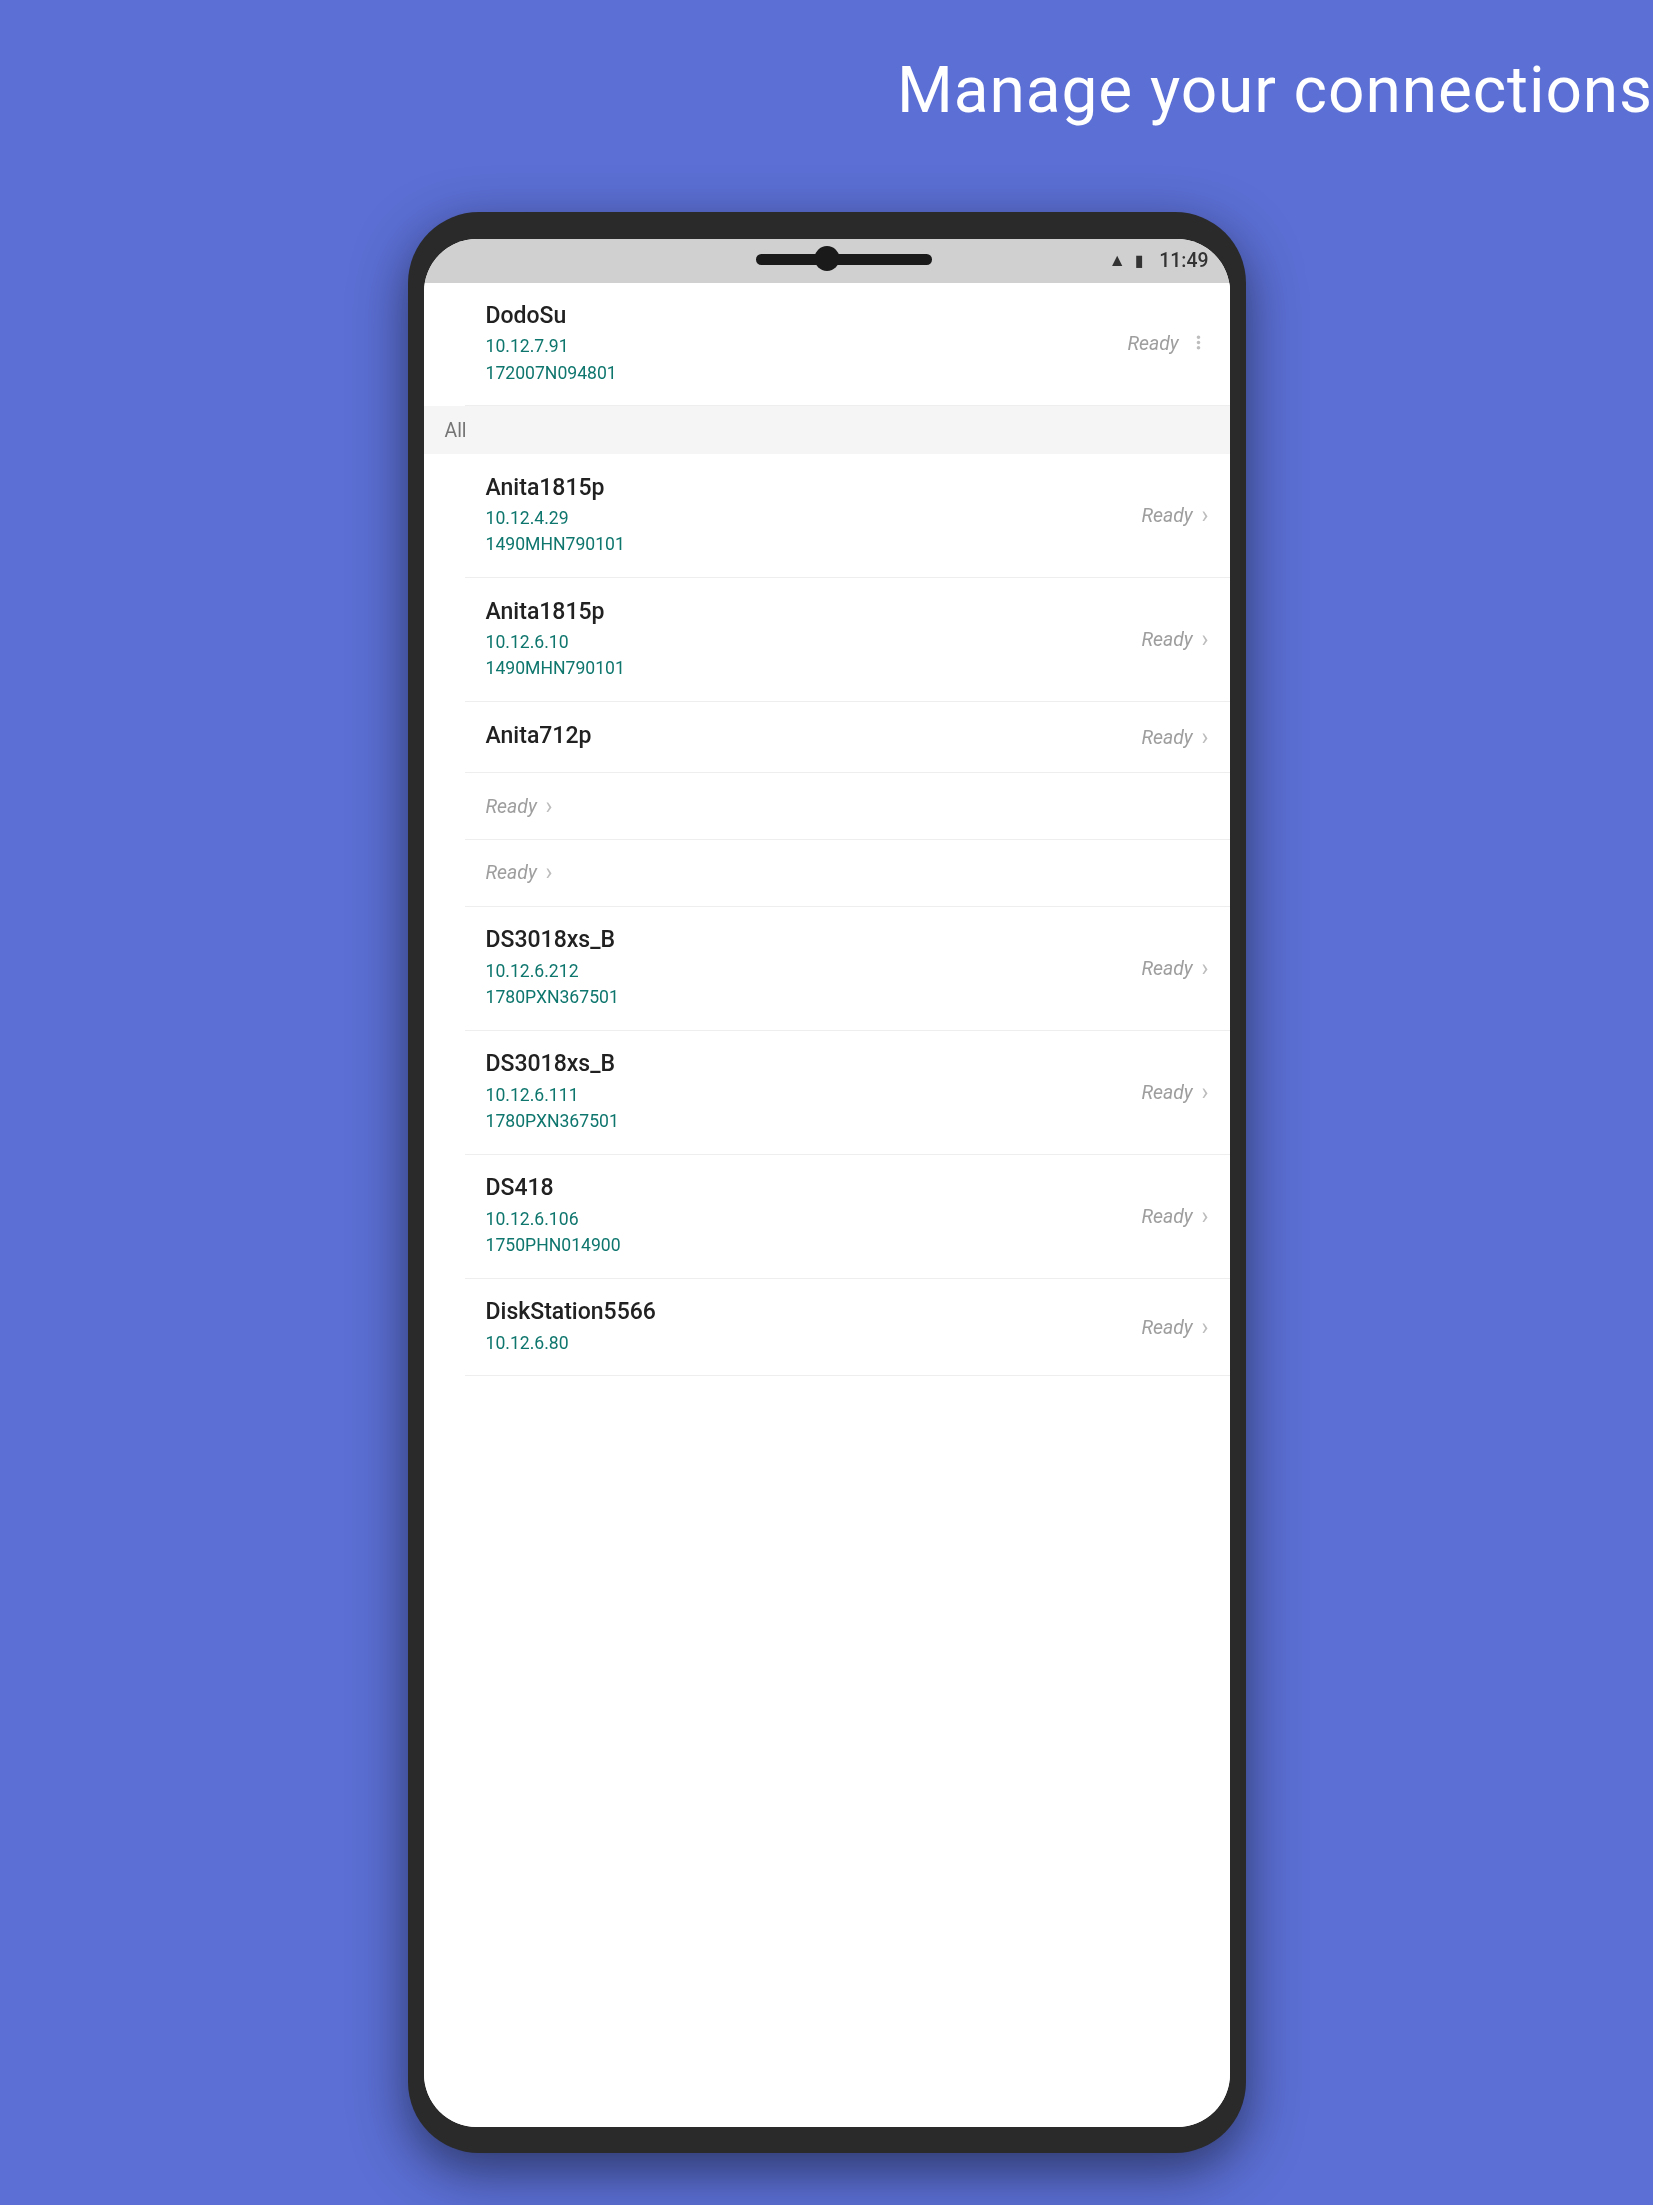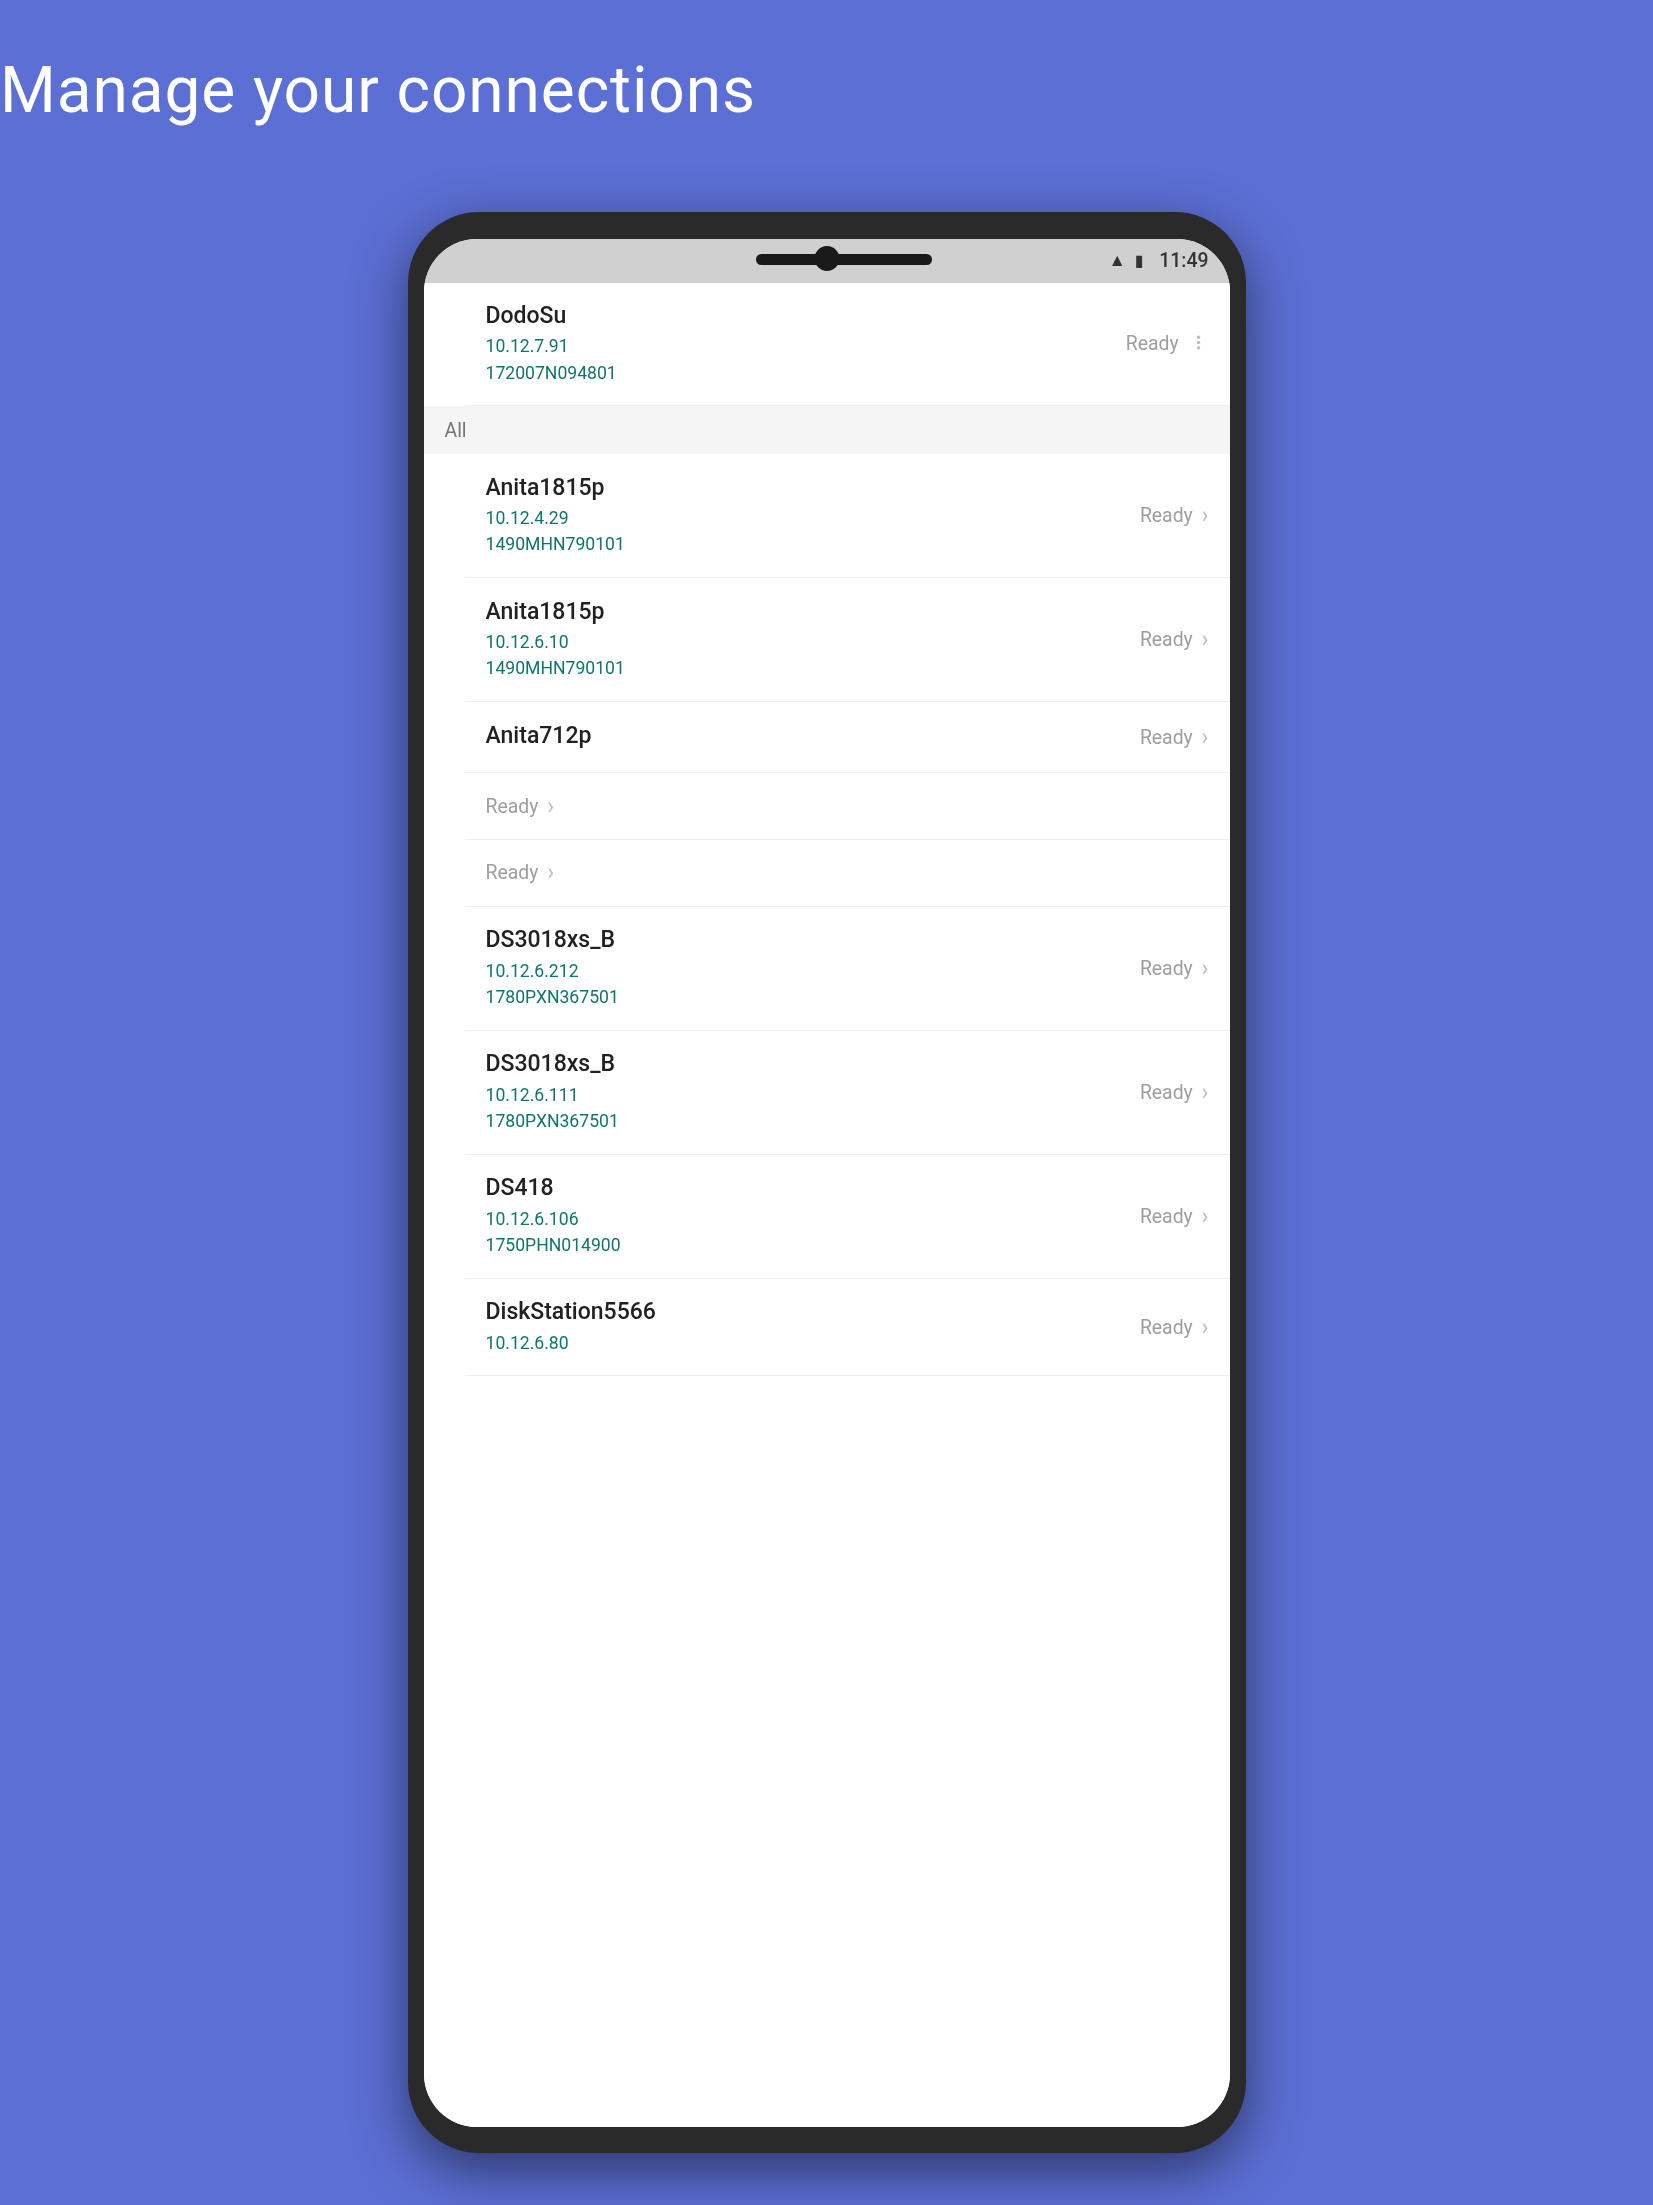--- a/index.html
+++ b/index.html
@@ -7,21 +7,21 @@
     body {
       width: 1653px;
       height: 2206px;
       background-color: #5b6fd4;
       font-family: 'Roboto', Arial, sans-serif;
       overflow: hidden;
       position: relative;
     }
 
     .page-header {
-      text-align: left;
+      text-align: right;
       padding: 53px 0 71px 0;
     }
 
     .page-title {
       color: #ffffff;
       font-size: 64px;
       font-weight: 400;
       letter-spacing: 0.9px;
     }
 
@@ -199,20 +199,21 @@
 
     .device-status-area {
       display: flex;
       align-items: center;
       gap: 8.8px;
     }
 
     .device-status {
       font-size: 19.4px;
       color: #9e9e9e;
+      font-style: italic;
     }
 
     .chevron-icon {
       color: #bdbdbd;
       font-size: 23px;
     }
   </style>
 </head>
 <body>
 

